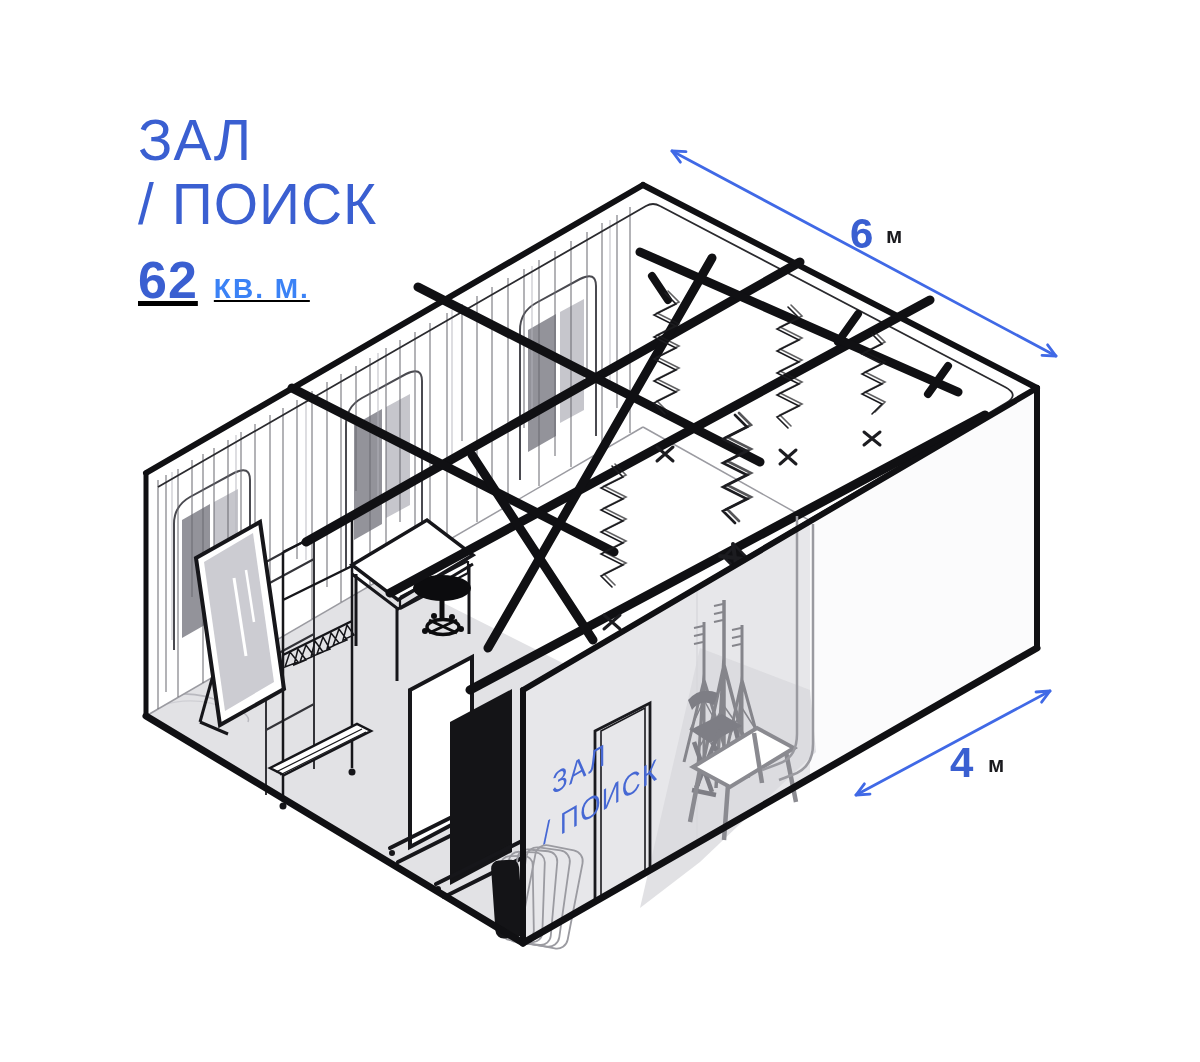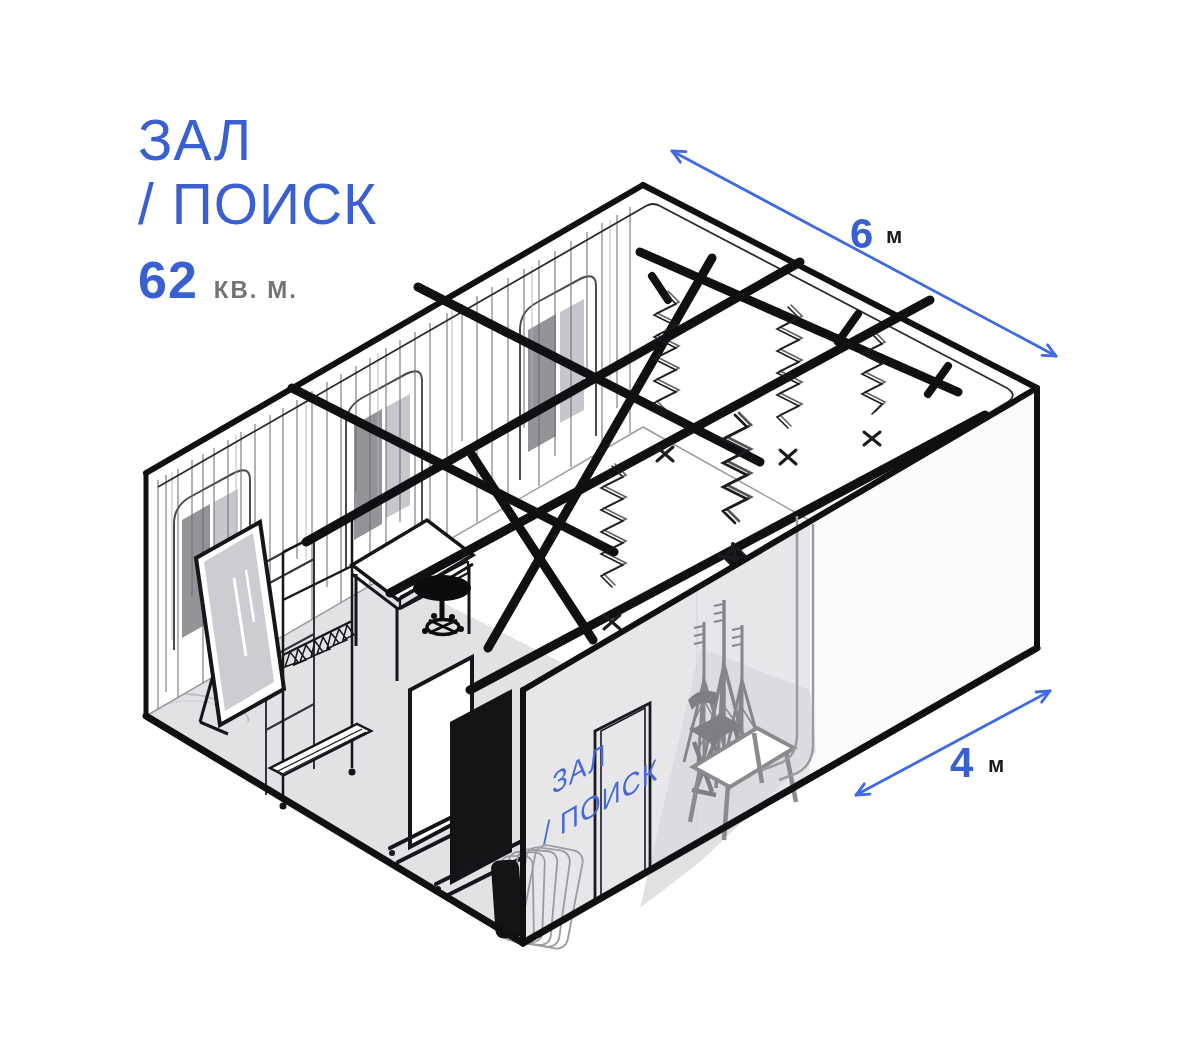--- a/index.html
+++ b/index.html
@@ -1,23 +1,23 @@
 <!DOCTYPE html>
 <html><head>
 <meta charset="utf-8">
 <style>
   html,body{margin:0;padding:0;background:#ffffff;}
   body{width:1200px;height:1062px;position:relative;overflow:hidden;
        font-family:"Liberation Sans", sans-serif;}
   .stage{position:absolute;inset:0;width:1200px;height:1062px;}
   .title-block{position:absolute;left:138px;top:108px;z-index:5;user-select:none;}
   .title-line{font-size:57px;line-height:64px;font-weight:500;color:#3A5FD1;letter-spacing:1px;}
-  .area-row{margin-top:14px;display:flex;align-items:baseline;}
+  .area-row{margin-top:14px;display:flex;align-items:baseline;text-decoration:underline;}
   .area-value{font-size:52px;font-weight:700;color:#3A5FD1;letter-spacing:1px;}
-  .area-unit{font-size:24px;font-weight:700;color:#737373;margin-left:16px;letter-spacing:2px;}
+  .area-unit{font-size:28px;font-weight:700;color:#3b82f6;margin-left:16px;letter-spacing:2px;}
   svg{position:absolute;inset:0;}
   svg text{font-family:"Liberation Sans", sans-serif;}
   .dim-num{font-size:42px;font-weight:700;fill:#3A5FD1;}
   .dim-unit{font-size:22px;font-weight:700;fill:#1a1a1e;}
   .wall-label{font-size:30px;font-weight:500;fill:#4668D4;letter-spacing:1.5px;}
 </style>
 </head>
 <body>
 
 <div class="title-block">

